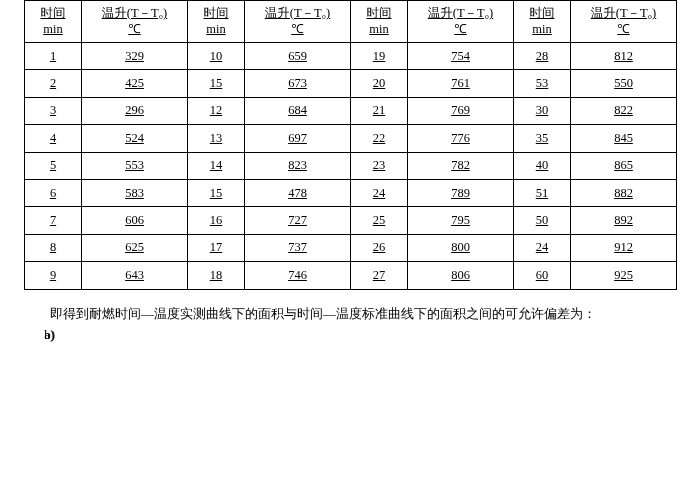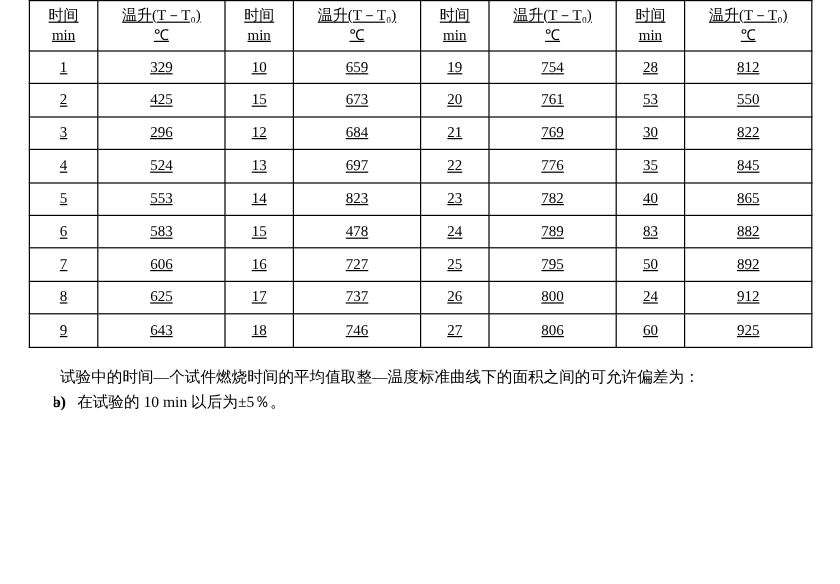--- a/index.html
+++ b/index.html
@@ -215,21 +215,21 @@
           <td>40</td>
           <td>865</td>
         </tr>
         <tr>
           <td>6</td>
           <td>583</td>
           <td>15</td>
           <td>478</td>
           <td>24</td>
           <td>789</td>
-          <td>83</td>
+          <td>51</td>
           <td>882</td>
         </tr>
         <tr>
           <td>7</td>
           <td>606</td>
           <td>16</td>
           <td>727</td>
           <td>25</td>
           <td>795</td>
           <td>50</td>
@@ -253,24 +253,23 @@
           <td>27</td>
           <td>806</td>
           <td>60</td>
           <td>925</td>
         </tr>
       </tbody>
     </table>
   </div>
 
   <div class="notes">
-    <div class="para">试验中的时间—个试件燃烧时间的平均值取整—温度标准曲线下的面积之间的可允许偏差为：</div>
+    <div class="para">即得到耐燃时间—温度实测曲线下的面积与时间—温度标准曲线下的面积之间的可允许偏差为：</div>
     <div class="list-item">
       <span class="marker">a)</span>
     </div>
     <div class="list-item">
       <span class="marker">b)</span>
-      <span>在试验的 10 min 以后为±5％。</span>
     </div>
   </div>
 
 
 </div>
 
 </body></html>

